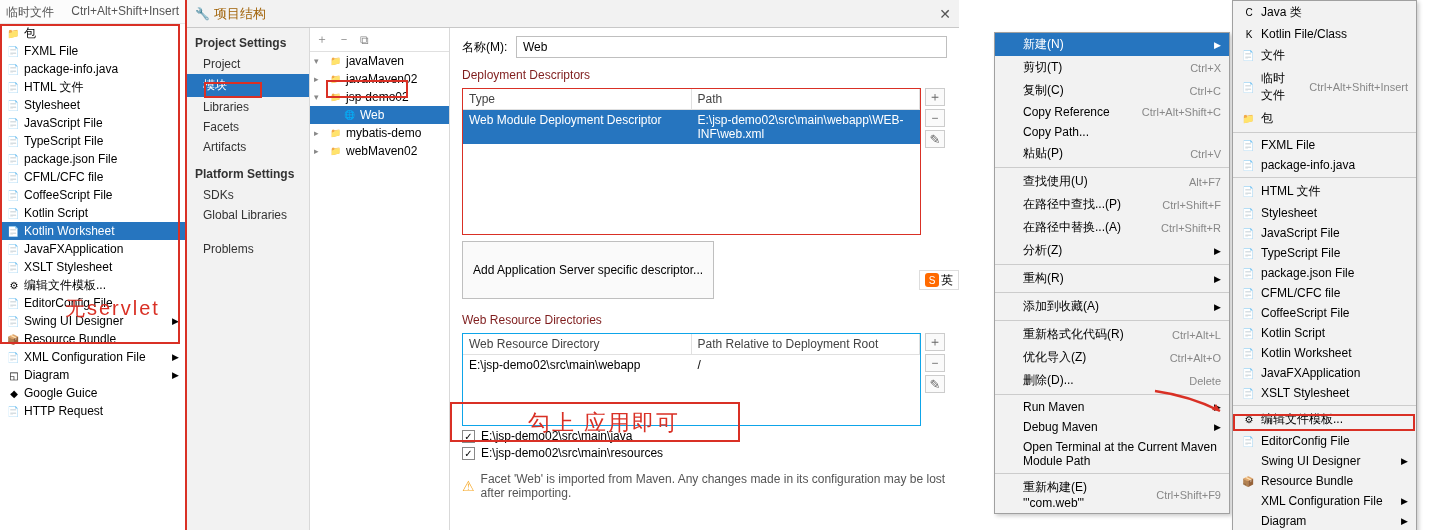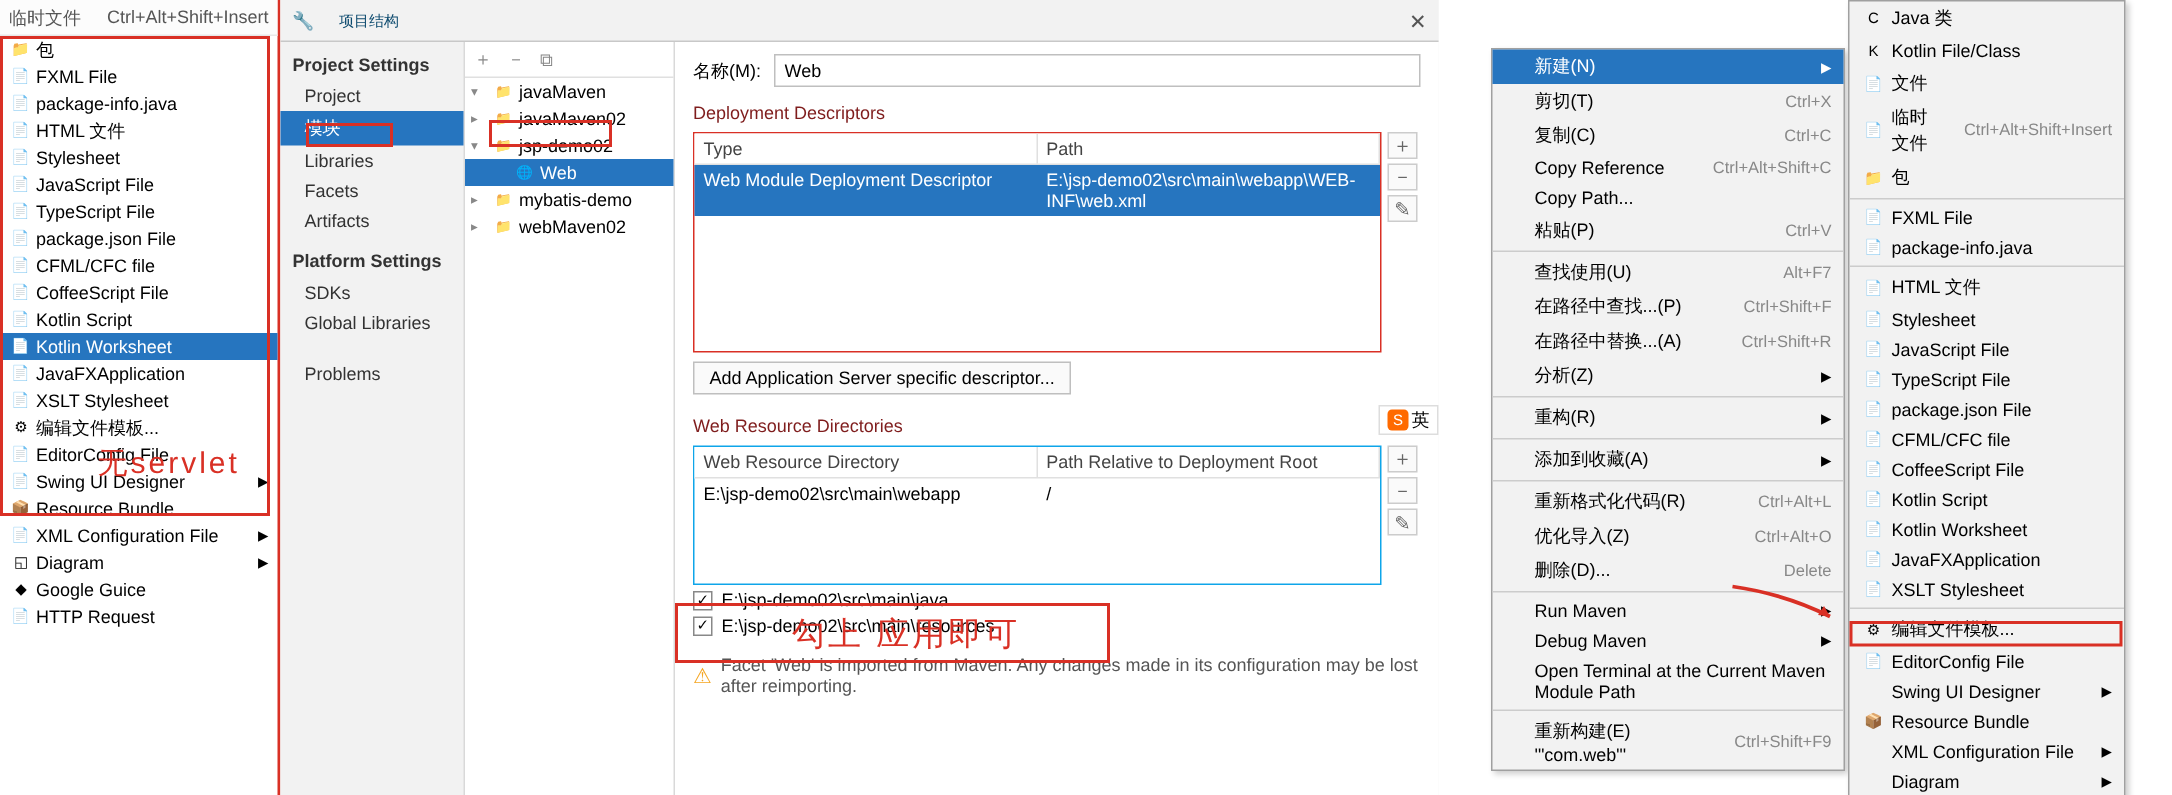--- a/index.html
+++ b/index.html
@@ -8,21 +8,21 @@
 .col1 { width: 187px; border-right: 2px solid #d93025; background: #fff; }
 .col1-head { height: 24px; background: #fcfcfc; border-bottom: 1px solid #e8e8e8; padding: 4px 6px; display: flex; justify-content: space-between; color: #555; }
 .fl-item { height: 18px; padding: 2px 6px 2px 24px; display: flex; align-items: center; position: relative; cursor: default; }
 .fl-item.sel { background: #2675bf; color: #fff; }
 .fl-ico { position: absolute; left: 8px; width: 12px; height: 12px; display: flex; align-items: center; justify-content: center; font-size: 10px; }
 .red-rect { position: absolute; border: 2px solid #d93025; pointer-events: none; }
 .red-text { position: absolute; color: #d93025; font-size: 20px; font-weight: 500; letter-spacing: 2px; pointer-events: none; }
 
 .col2 { width: 772px; background: #f2f2f2; display: flex; flex-direction: column; }
 .col2-head { height: 28px; background: #f2f2f2; border-bottom: 1px solid #c8c8c8; display: flex; align-items: center; padding: 0 8px; }
-.col2-title { margin-left: 16px; font-size: 10px; color: #0c4a6e; }
+.col2-title { margin-left: 4px; font-size: 13px; color: #a16207; }
 .col2-close { margin-left: auto; font-size: 14px; color: #555; cursor: pointer; }
 .col2-body { flex: 1; display: flex; }
 .col2-side { width: 123px; background: #f2f2f2; border-right: 1px solid #d9d9d9; padding-top: 4px; }
 .side-hd { padding: 4px 8px; font-weight: bold; color: #333; }
 .side-it { padding: 3px 16px; cursor: pointer; color: #333; }
 .side-it.sel { background: #2675bf; color: #fff; }
 .col2-tree { width: 140px; background: #fff; border-right: 1px solid #d9d9d9; }
 .tree-tb { height: 24px; border-bottom: 1px solid #e0e0e0; display: flex; align-items: center; padding: 0 6px; gap: 10px; color: #888; }
 .tree-it { padding: 2px 4px 2px 20px; position: relative; display: flex; align-items: center; }
 .tree-it.in1 { padding-left: 34px; }
@@ -38,21 +38,21 @@
 .table-wrap { display: flex; margin-top: 6px; }
 .table { flex: 1; border: 1px solid #0ea5e9; }
 .table.redb { border-color: #d93025; }
 .th-row { display: flex; background: #fff; border-bottom: 1px solid #e0e0e0; }
 .th-c { padding: 3px 6px; flex: 1; color: #444; border-right: 1px solid #e0e0e0; }
 .td-row { display: flex; }
 .td-row.sel { background: #2675bf; color: #fff; }
 .td-c { padding: 3px 6px; flex: 1; }
 .vtb { width: 22px; display: flex; flex-direction: column; gap: 3px; margin-left: 4px; }
 .vtb-b { width: 20px; height: 18px; background: #fafafa; border: 1px solid #ccc; display: flex; align-items: center; justify-content: center; font-size: 13px; color: #666; cursor: pointer; }
-.btn { border: 1px solid #bfbfbf; padding: 3px 10px; margin-top: 6px; background: #fafafa; cursor: pointer; display: inline-block; }
+.btn { border: 1px solid #bfbfbf; padding: 21px 10px; margin-top: 6px; background: #fafafa; cursor: pointer; display: inline-block; }
 .chk { display: flex; align-items: center; gap: 6px; margin-top: 3px; }
 .chk-box { width: 13px; height: 13px; border: 1px solid #888; display: inline-flex; align-items: center; justify-content: center; font-size: 10px; background: #fff; }
 .warn { display: flex; align-items: center; gap: 6px; margin-top: 12px; color: #555; }
 .warn-ico { color: #f5a623; font-size: 14px; }
 
 .ctx { position: absolute; background: #f2f2f2; border: 1px solid #a0a0a0; box-shadow: 2px 2px 4px rgba(0,0,0,0.2); }
 .ctx-it { padding: 3px 8px; display: flex; align-items: center; cursor: pointer; position: relative; }
 .ctx-it.sel { background: #2675bf; color: #fff; }
 .ctx-lbl { flex: 1; }
 .ctx-sc { margin-left: 20px; color: #888; font-size: 11px; }

